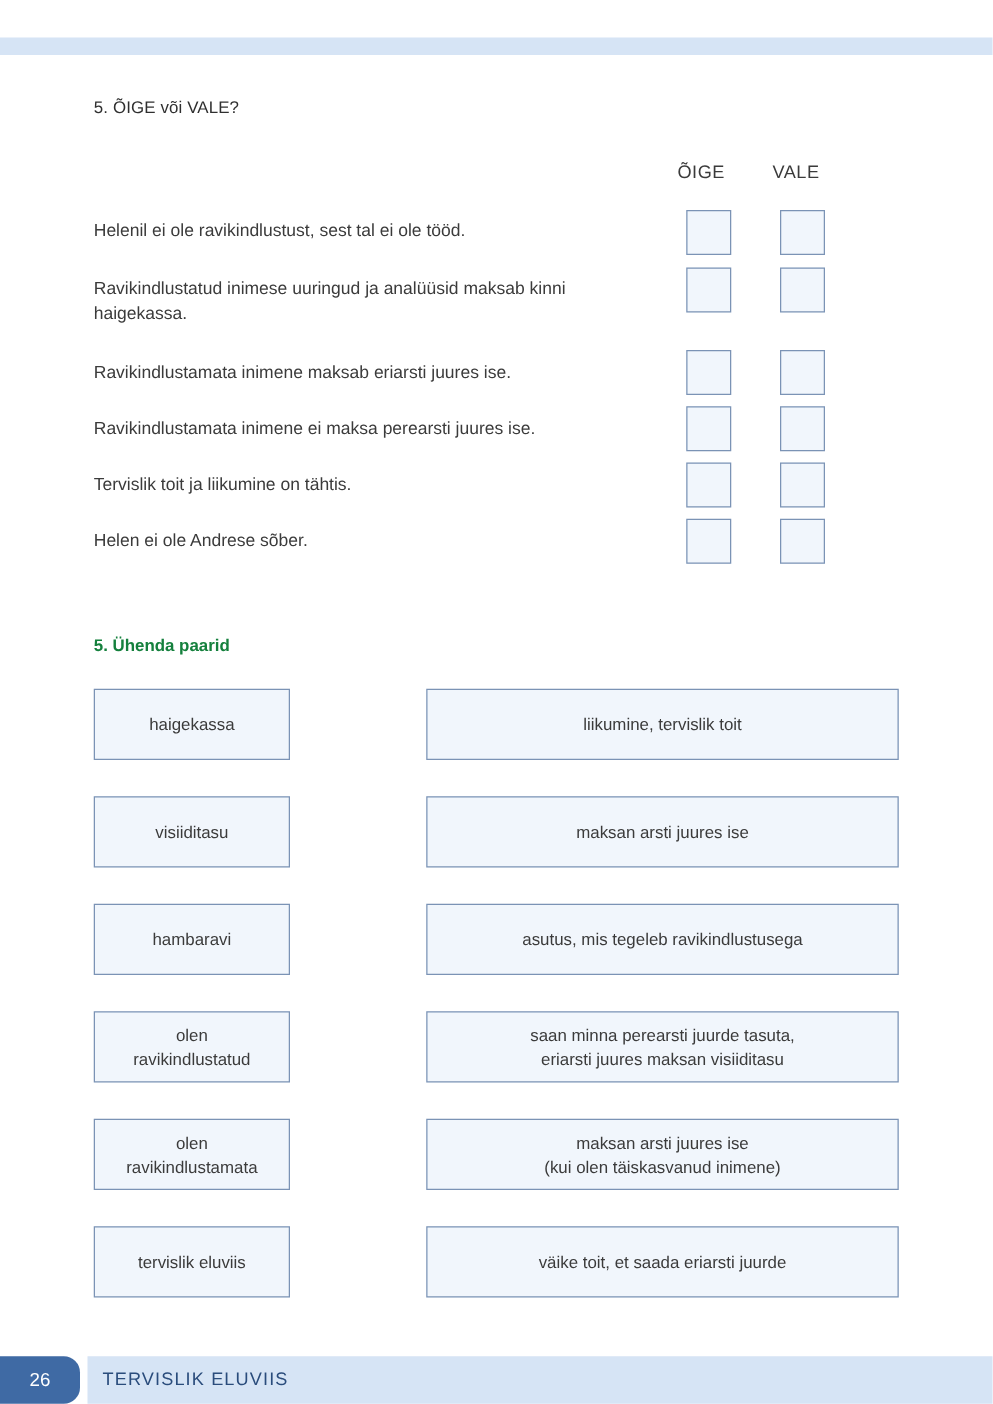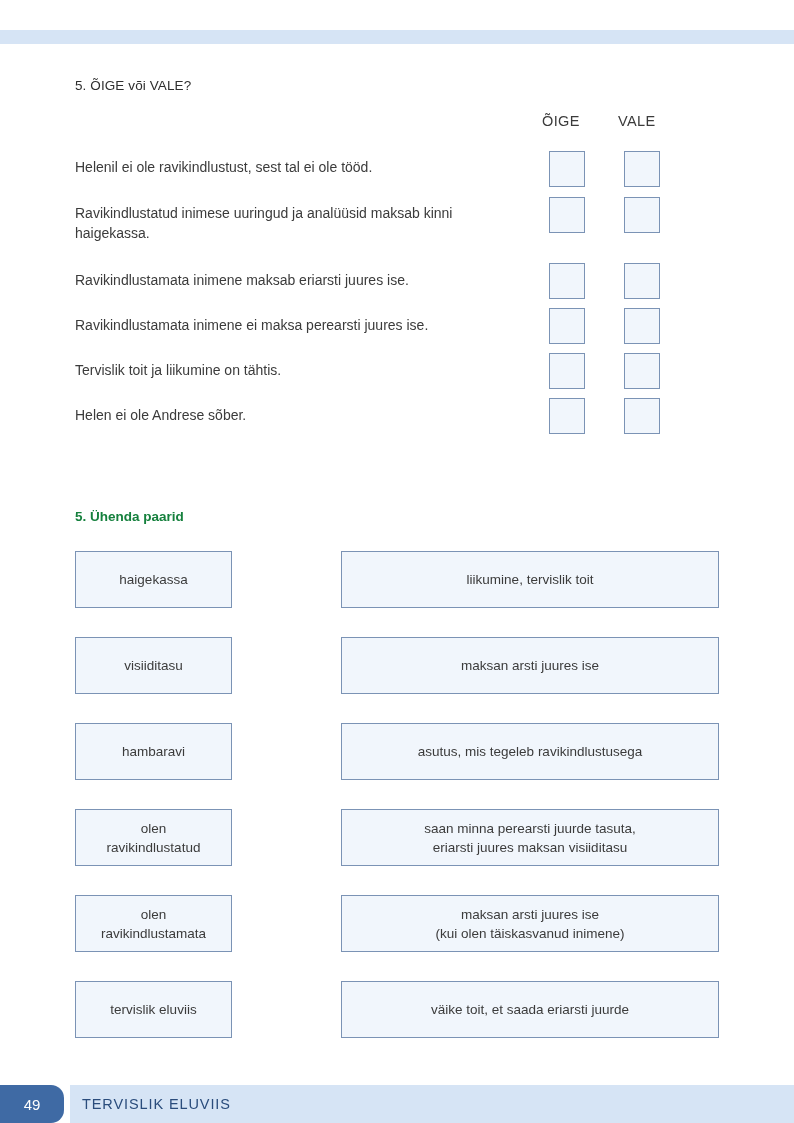--- a/index.html
+++ b/index.html
@@ -46,21 +46,21 @@
   .ex-heading {
     font-size: 13.5px;
     font-weight: normal;
     color: #2f2f2f;
     letter-spacing: 0.1px;
   }
 
   
   .tf-block {
     position: relative;
-    margin-top: 20px;
+    margin-top: 37px;
   }
   .tf-header {
     position: relative;
     height: 22px;
   }
   .tf-header .col-label {
     position: absolute;
     top: 0;
     font-size: 14.5px;
     color: #3b3b3b;
@@ -270,17 +270,17 @@
 
     <div class="pair-row">
       <div class="pair-box pair-left">tervislik eluviis</div>
       <div class="pair-box pair-right">väike toit, et saada eriarsti juurde</div>
     </div>
 
   </div>
 
   <div class="footer">
     <div class="footer-bar"></div>
-    <div class="footer-page">49</div>
+    <div class="footer-page">26</div>
     <div class="footer-title">TERVISLIK ELUVIIS</div>
   </div>
 
 </div>
 
 </body></html>

